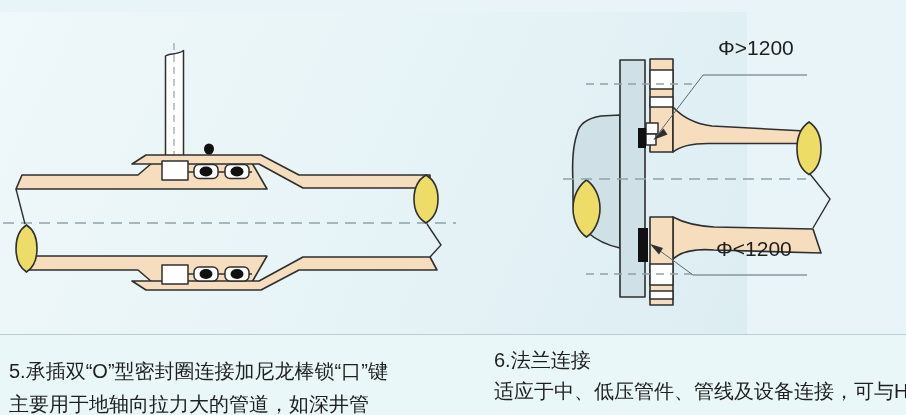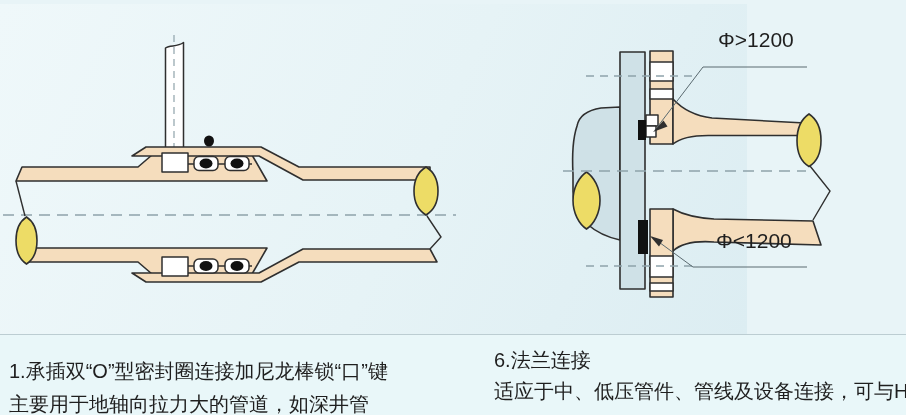--- a/index.html
+++ b/index.html
@@ -2,21 +2,21 @@
 <html style="--background: #e8f4f7; --panel: #e9f7f9; --divider: #bccdd2; --pipe-fill: #f5ddbd; --flange-fill: #cfe1e7; --gasket-fill: #eddc66; --seal-color: #111111; --outline: #2f2f2f; --centerline-color: #8fa3ab; --leader-color: #5a6a70; --text-color: #1f1f1f;"><head>
 <meta charset="utf-8">
 <style>
   html,body{margin:0;padding:0;}
   body{
     width:906px;height:415px;overflow:hidden;position:relative;
     font-family:"Liberation Sans","DejaVu Sans",sans-serif;
     background:var(--background,#e8f4f7);
   }
   .figure-area{
-    position:absolute;left:0;top:4px;width:734px;height:334px;
+    position:absolute;left:0;top:12px;width:734px;height:334px;
     background:linear-gradient(115deg,#eff8fa 0%,#e6f3f6 55%,#dcedf2 100%);
     padding-left:13px;
   }
   .diagram{position:absolute;top:0;height:333px;}
   #left-diagram{left:0;width:460px;}
   #right-diagram{left:460px;width:446px;}
   .caption-panel{
     position:absolute;left:0;top:334px;width:906px;height:81px;
     background:var(--panel,#e9f7f9);
     border-top:1px solid var(--divider,#bccdd2);
@@ -117,20 +117,20 @@
     <path class="arrow" d="M190,232 L199,242.5 L203,236 Z"></path>
 
     <text class="dim-label" x="258" y="43">Φ&gt;1200</text>
     <text class="dim-label" x="256" y="244">Φ&lt;1200</text>
   </svg>
 
 </div>
 
 <div class="caption-panel">
   <div class="caption" id="caption-left">
-    <div class="line">1.承插双“O”型密封圈连接加尼龙棒锁“口”键</div>
+    <div class="line">5.承插双“O”型密封圈连接加尼龙棒锁“口”键</div>
     <div class="line">主要用于地轴向拉力大的管道，如深井管</div>
   </div>
   <div class="caption" id="caption-right">
     <div class="line">6.法兰连接</div>
     <div class="line">适应于中、低压管件、管线及设备连接，可与HG、</div>
   </div>
 </div>
 
 </body></html>

